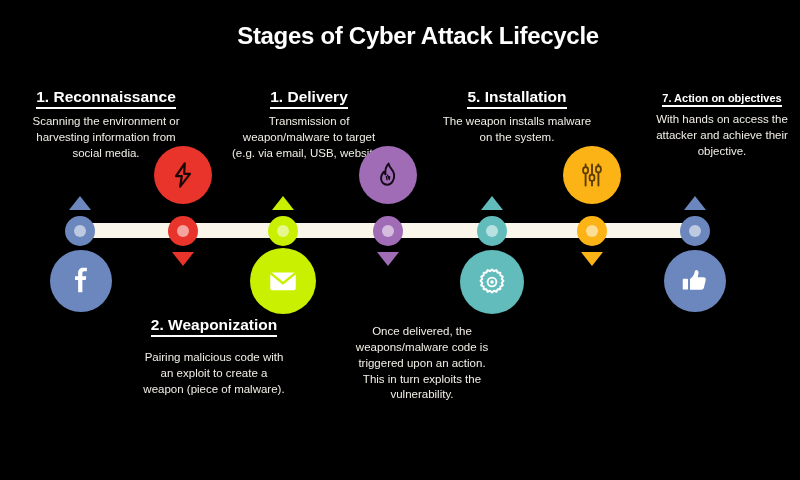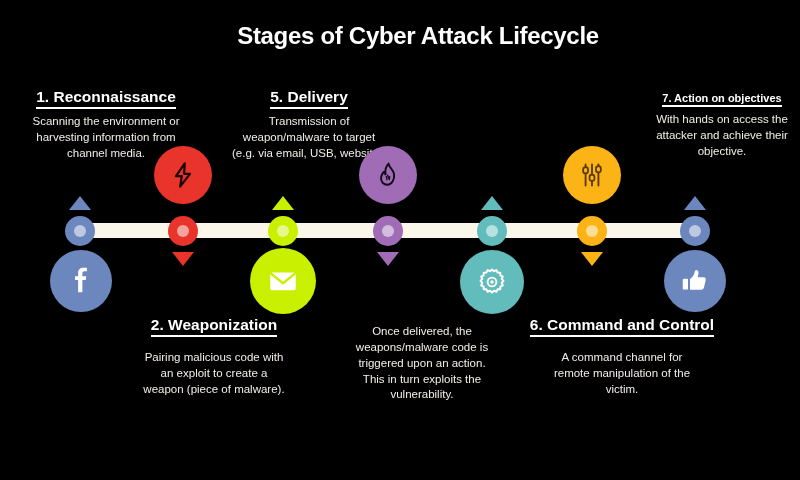--- a/index.html
+++ b/index.html
@@ -93,47 +93,47 @@
 <body>
 
 <div id="canvas">
 
   <div class="title">Stages of Cyber Attack Lifecycle</div>
 
   <div class="bar"></div>
 
   <div class="block" style="left:2px; top:88px; width:160px;">
     <div class="heading">1. Reconnaissance</div>
-    <div class="desc">Scanning the environment or harvesting information from channel media.</div>
+    <div class="desc">Scanning the environment or harvesting information from social media.</div>
   </div>
 
   <div class="block" style="left:207px; top:88px; width:156px;">
-    <div class="heading">5. Delivery</div>
+    <div class="heading">1. Delivery</div>
     <div class="desc">Transmission of weapon/malware to target (e.g. via email, USB, website).</div>
   </div>
 
+  <div class="block" style="left:417px; top:88px; width:152px;">
+    <div class="heading">5. Installation</div>
+    <div class="desc">The weapon installs malware on the system.</div>
+  </div>
 
   <div class="block wide" style="left:598px; top:88px; width:200px;">
     <div class="heading">7. Action on objectives</div>
     <div class="desc" style="padding:0 18px;">With hands on access the attacker and achieve their objective.</div>
   </div>
 
   <div class="block" style="left:100px; top:316px; width:180px;">
     <div class="heading">2. Weaponization</div>
     <div class="desc" style="padding:8px 18px 0;">Pairing malicious code with an exploit to create a weapon (piece of malware).</div>
   </div>
 
   <div class="block" style="left:313px; top:316px; width:170px;">
     <div class="desc" style="padding:8px 12px 0;">Once delivered, the weapons/malware code is triggered upon an action. This in turn exploits the vulnerability.</div>
   </div>
 
-  <div class="block" style="left:483px; top:316px; width:230px;">
-    <div class="heading">6. Command and Control</div>
-    <div class="desc" style="padding:8px 44px 0;">A command channel for remote manipulation of the victim.</div>
-  </div>
 
   <div class="tri up" style="left:80px; top:196px; border-bottom:14px solid #6b87bd;"></div>
   <div class="tri down" style="left:183px; top:252px; border-top:14px solid #e8342a;"></div>
   <div class="tri up" style="left:283px; top:196px; border-bottom:14px solid #c8f000;"></div>
   <div class="tri down" style="left:388px; top:252px; border-top:14px solid #a06cb5;"></div>
   <div class="tri up" style="left:492px; top:196px; border-bottom:14px solid #63bcbc;"></div>
   <div class="tri down" style="left:592px; top:252px; border-top:14px solid #fcb316;"></div>
   <div class="tri up" style="left:695px; top:196px; border-bottom:14px solid #6b87bd;"></div>
 
   <div class="node" style="left:80px;  top:231px; background:#6b87bd;">

